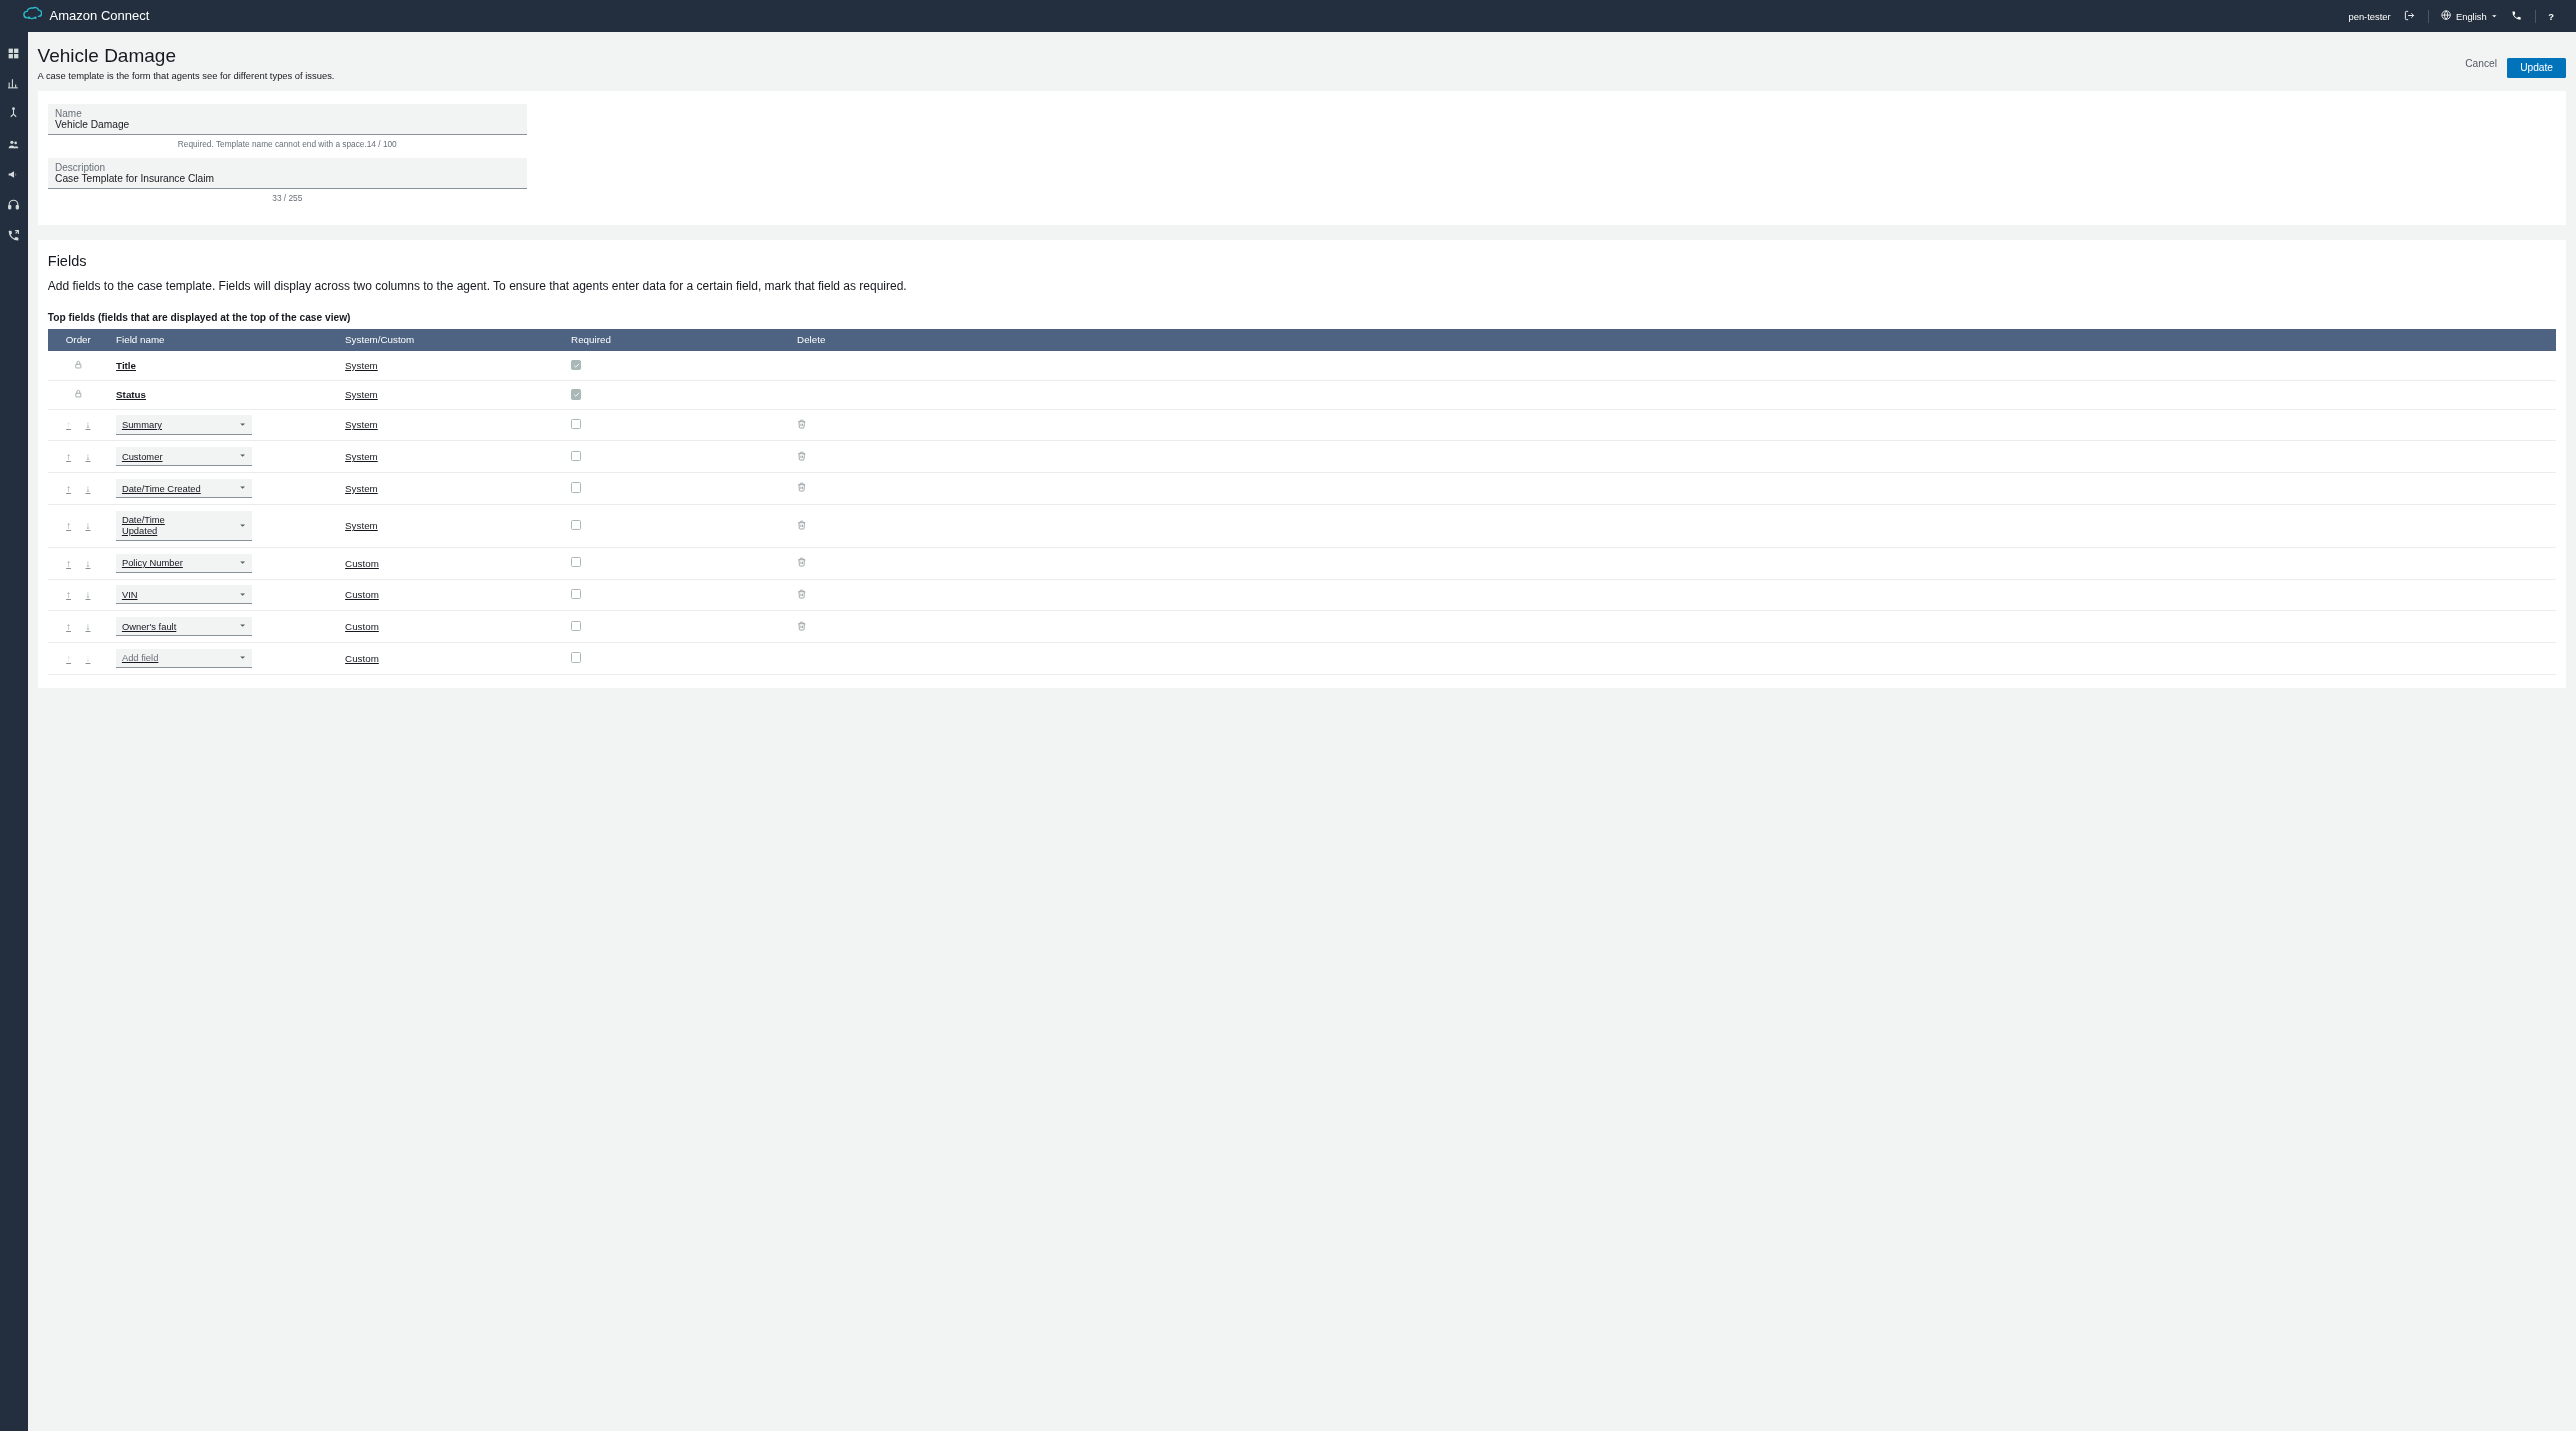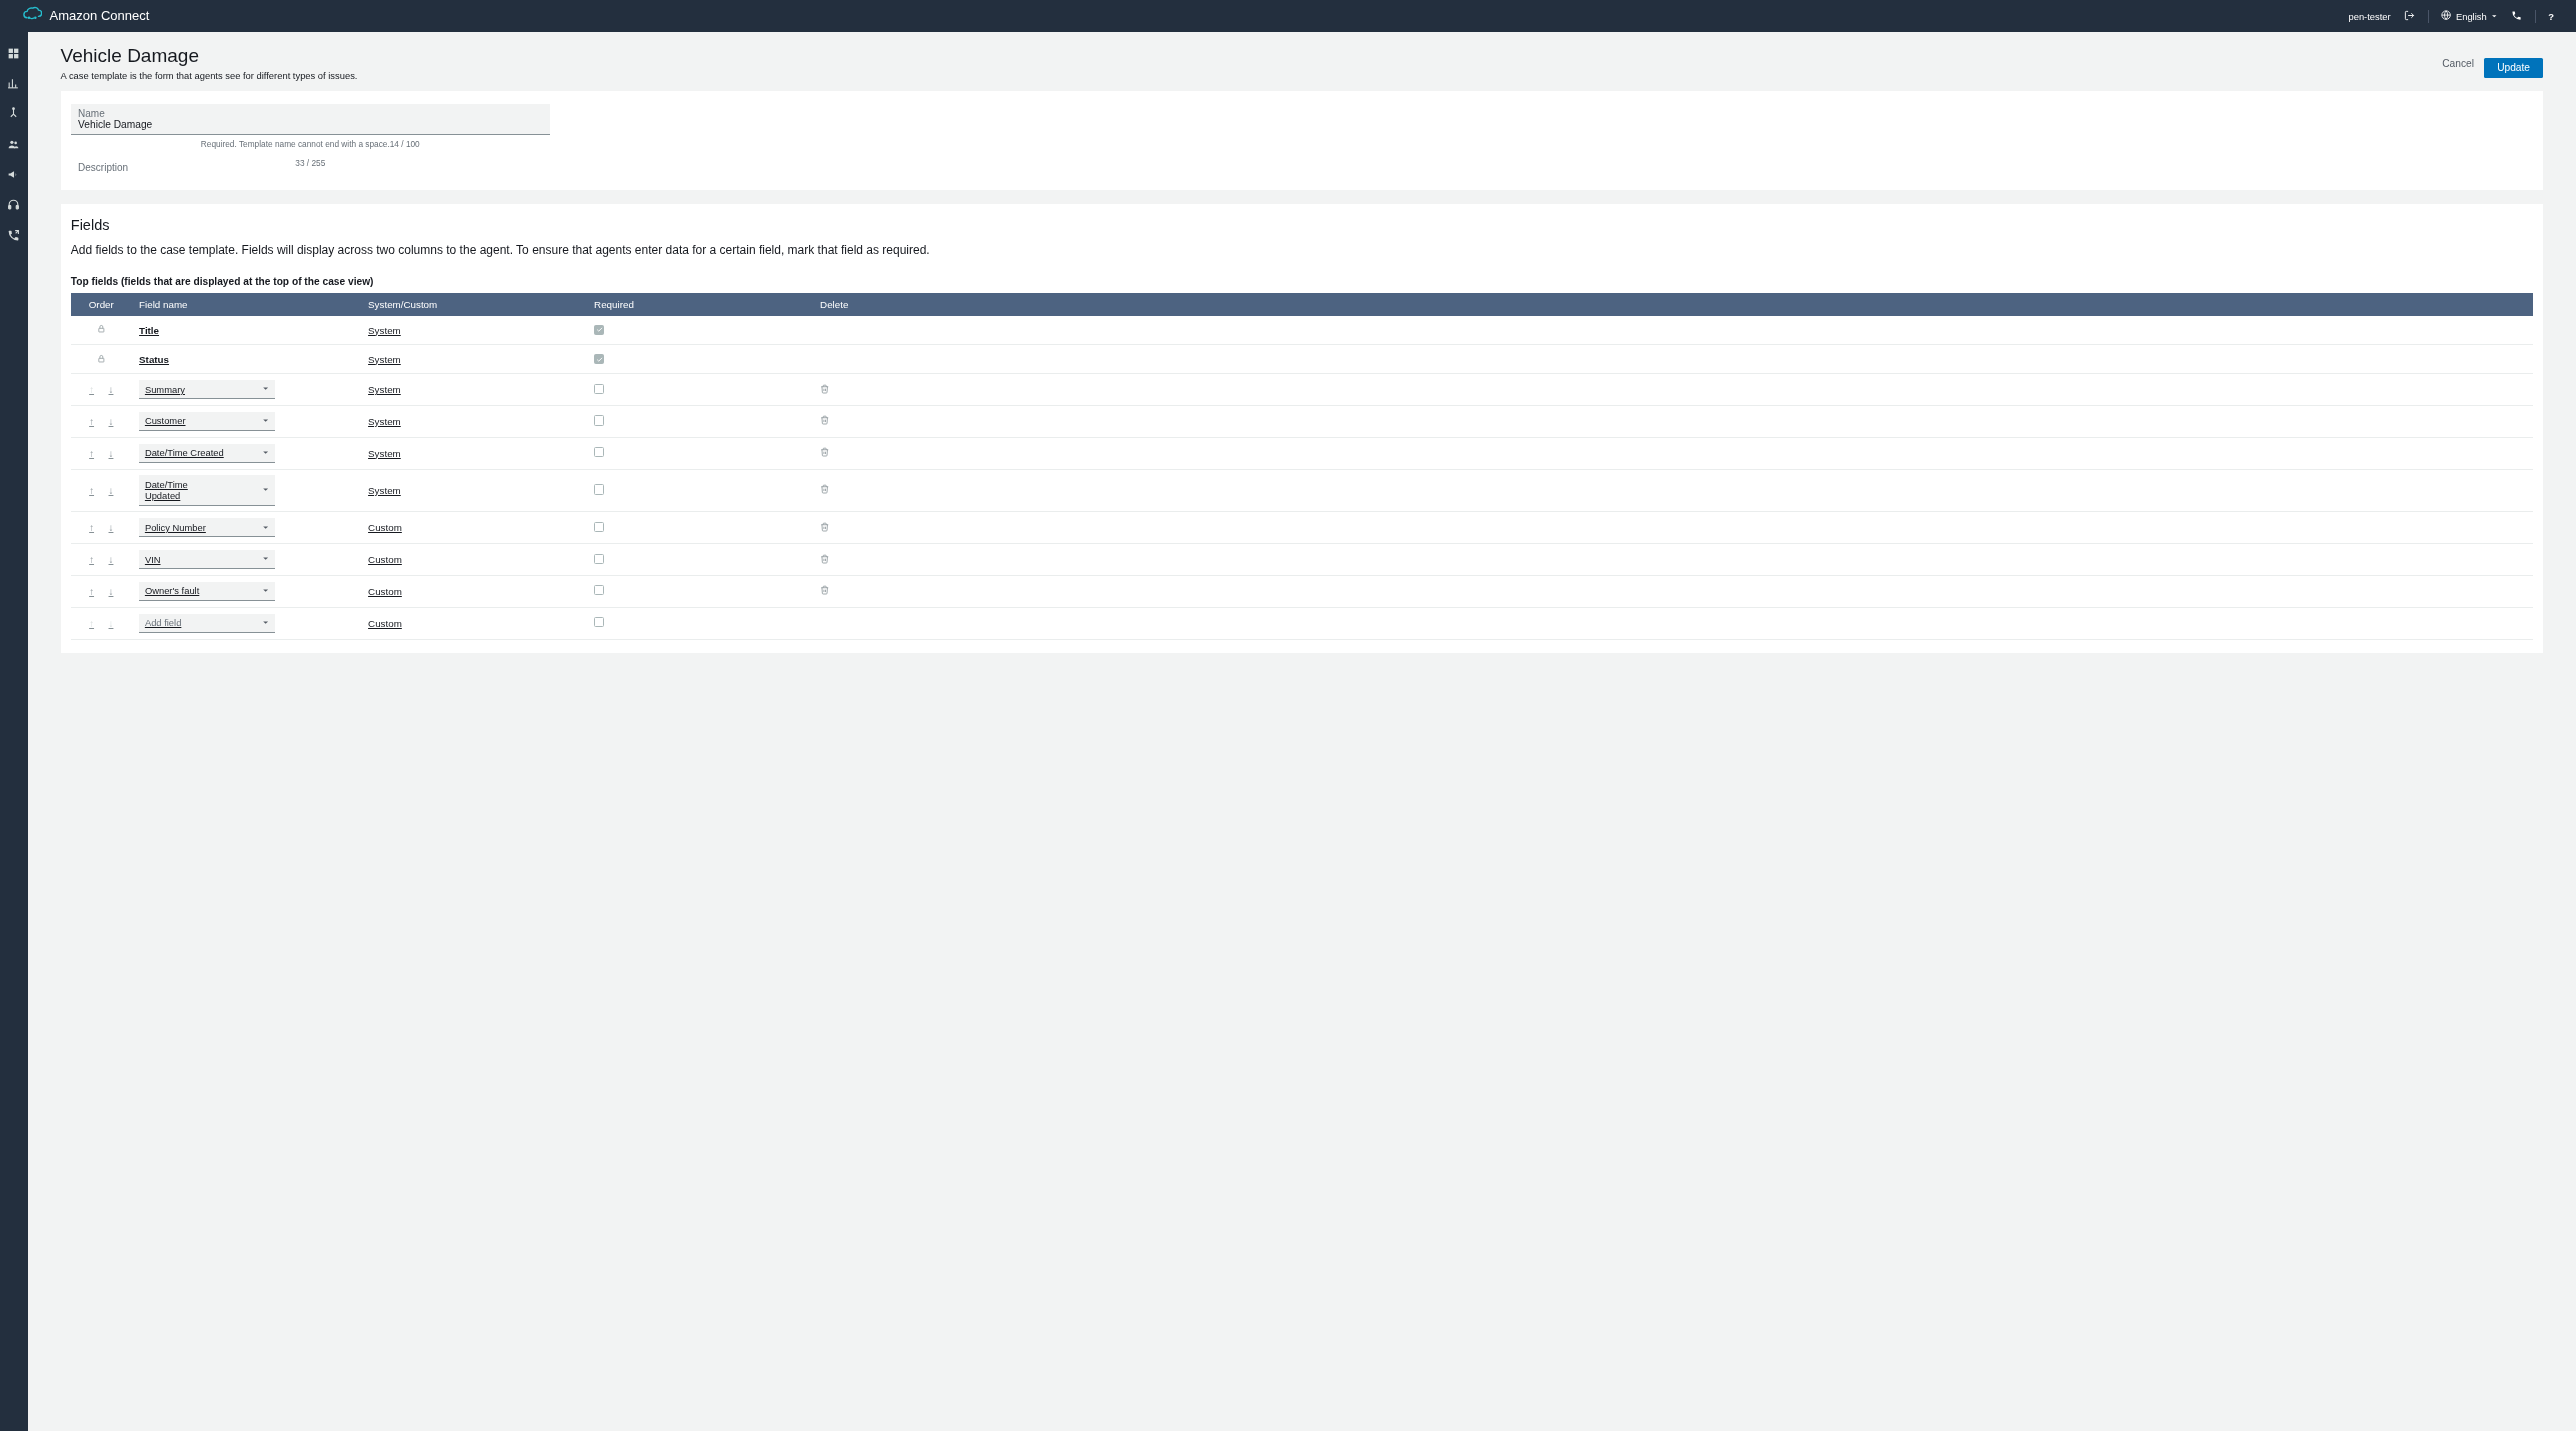--- a/index.html
+++ b/index.html
@@ -8,21 +8,21 @@
   .topnav-logo { display: flex; align-items: center; gap: 7.3px; }
   .topnav-logo svg { width: 20.3px; height: 20.3px; }
   .topnav-title { font-size: 13px; font-weight: 400; }
   .topnav-spacer { flex: 1; }
   .topnav-right { display: flex; align-items: center; gap: 13px; font-size: 9.4px; }
   .topnav-right .divider { width: 0.7px; height: 13px; background: #4a5568; }
   .topnav-item { display: flex; align-items: center; gap: 4.4px; cursor: pointer; }
   .shell { display: flex; min-height: calc(100vh - 32px); }
   .sidenav { width: 27.6px; background: #232f3e; display: flex; flex-direction: column; align-items: center; padding-top: 14.5px; gap: 17.4px; }
   .sidenav-icon { width: 13px; height: 13px; color: #d5dbdb; cursor: pointer; display:flex; align-items:center; justify-content:center; }
-  .main { flex: 1; padding: 13px 33px; }
+  .main { flex: 1; padding: 13px 10px; }
   .page-header { display: flex; align-items: flex-start; margin-bottom: 10.2px; }
   .page-header-left { flex: 1; }
   .page-title { font-size: 19px; font-weight: 400; color: #16191f; }
   .page-subtitle { font-size: 9.4px; color: #16191f; margin-top: 2.9px; }
   .page-actions { display: flex; align-items: flex-start; gap: 10.2px; margin-top: 13px; }
   .btn-link { background: none; border: none; color: #545b64; font-size: 10.2px; cursor: pointer; }
   .btn-primary { background: #0073bb; color: #fff; border: none; padding: 4.4px 13px; border-radius: 1.5px; font-size: 10.2px; cursor: pointer; }
   .card { background: #fff; border-radius: 0px; padding: 13px 10.2px; margin-bottom: 14.5px; }
   .input-wrap { position: relative; margin-bottom: 4.4px; }
   .float-input { width: 479px; max-width: 100%; background: #f2f3f3; border: none; border-bottom: 0.7px solid #879196; padding: 14.5px 7.3px 4.4px 7.3px; font-size: 10.2px; color: #16191f; }
@@ -184,20 +184,21 @@
       <div class="input-wrap">
         <label class="float-label">Name</label>
         <input class="float-input" value="Vehicle Damage" style="">
       </div>
       <div class="helper-row">
         <span>Required. Template name cannot end with a space.</span>
         <span>14 / 100</span>
       </div>
       <div class="input-wrap">
         <label class="float-label">Description</label>
+        <input class="float-input" value="Case Template for Insurance Claim" style="">
       </div>
       <div class="helper-row">
         <span></span>
         <span>33 / 255</span>
       </div>
     </div>
 
     <div class="card">
       <h2 class="section-title">Fields</h2>
       <p class="section-note">Add fields to the case template. Fields will display across two columns to the agent. To ensure that agents enter data for a certain field, mark that field as required.</p>

